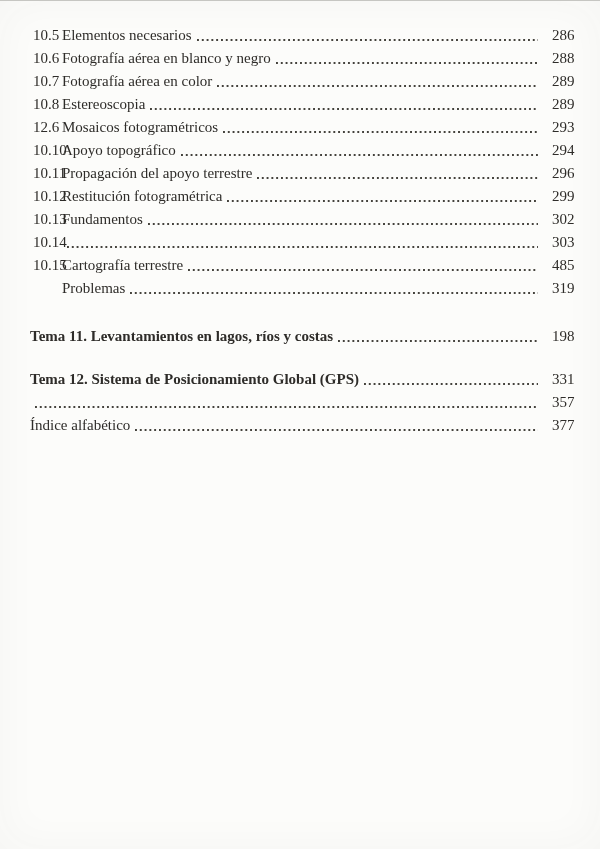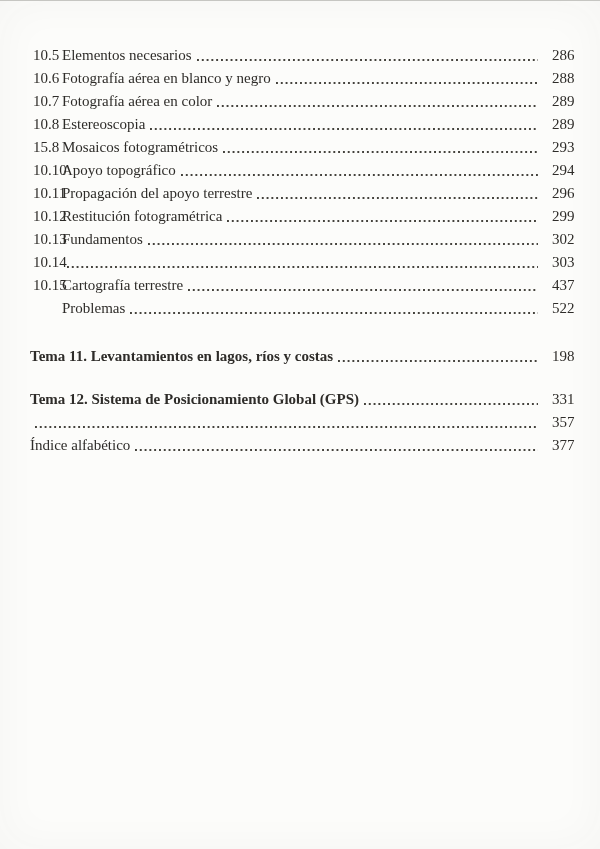--- a/index.html
+++ b/index.html
@@ -9,21 +9,21 @@
     width: 600px;
     height: 849px;
     margin: 0;
     background: var(--page-bg, #fcfcfa);
     border-top: 1px solid #c6c6c2;
     box-shadow: inset 0 0 45px rgba(60, 58, 50, 0.035);
     font-family: "Liberation Serif", "DejaVu Serif", serif;
     color: var(--ink, #2e2c29);
     overflow: hidden;
   }
-  .toc { padding: 41px 24px 0 33px; }
+  .toc { padding: 21px 24px 0 33px; }
   .row {
     display: flex;
     align-items: flex-end;
     height: 23px;
     font-size: 15px;
     line-height: 19px;
     white-space: nowrap;
   }
   .row .num  { flex: none; width: 29px; }
   .row .title{ flex: none; }
@@ -66,21 +66,21 @@
     <span class="leader"></span>
     <span class="pg">289</span>
   </div>
         <div class="row section">
     <span class="num">10.8</span>
     <span class="title">Estereoscopia</span>
     <span class="leader"></span>
     <span class="pg">289</span>
   </div>
         <div class="row section">
-    <span class="num">15.8</span>
+    <span class="num">12.6</span>
     <span class="title">Mosaicos fotogramétricos</span>
     <span class="leader"></span>
     <span class="pg">293</span>
   </div>
         <div class="row section">
     <span class="num">10.10</span>
     <span class="title">Apoyo topográfico</span>
     <span class="leader"></span>
     <span class="pg">294</span>
   </div>
@@ -104,27 +104,27 @@
   </div>
         <div class="row section">
     <span class="num">10.14</span>
     <span class="leader"></span>
     <span class="pg">303</span>
   </div>
         <div class="row section">
     <span class="num">10.15</span>
     <span class="title">Cartografía terrestre</span>
     <span class="leader"></span>
-    <span class="pg">437</span>
+    <span class="pg">485</span>
   </div>
         <div class="row section">
     <span class="num"></span>
     <span class="title">Problemas</span>
     <span class="leader"></span>
-    <span class="pg">522</span>
+    <span class="pg">319</span>
   </div>
       </div>
     <div id="chapter-list">
         <div class="row chapter gap-lg bold">
     <span class="title">Tema 11. Levantamientos en lagos, ríos y costas</span>
     <span class="leader"></span>
     <span class="pg">198</span>
   </div>
         <div class="row chapter gap-md bold">
     <span class="title">Tema 12. Sistema de Posicionamiento Global (GPS) </span>

